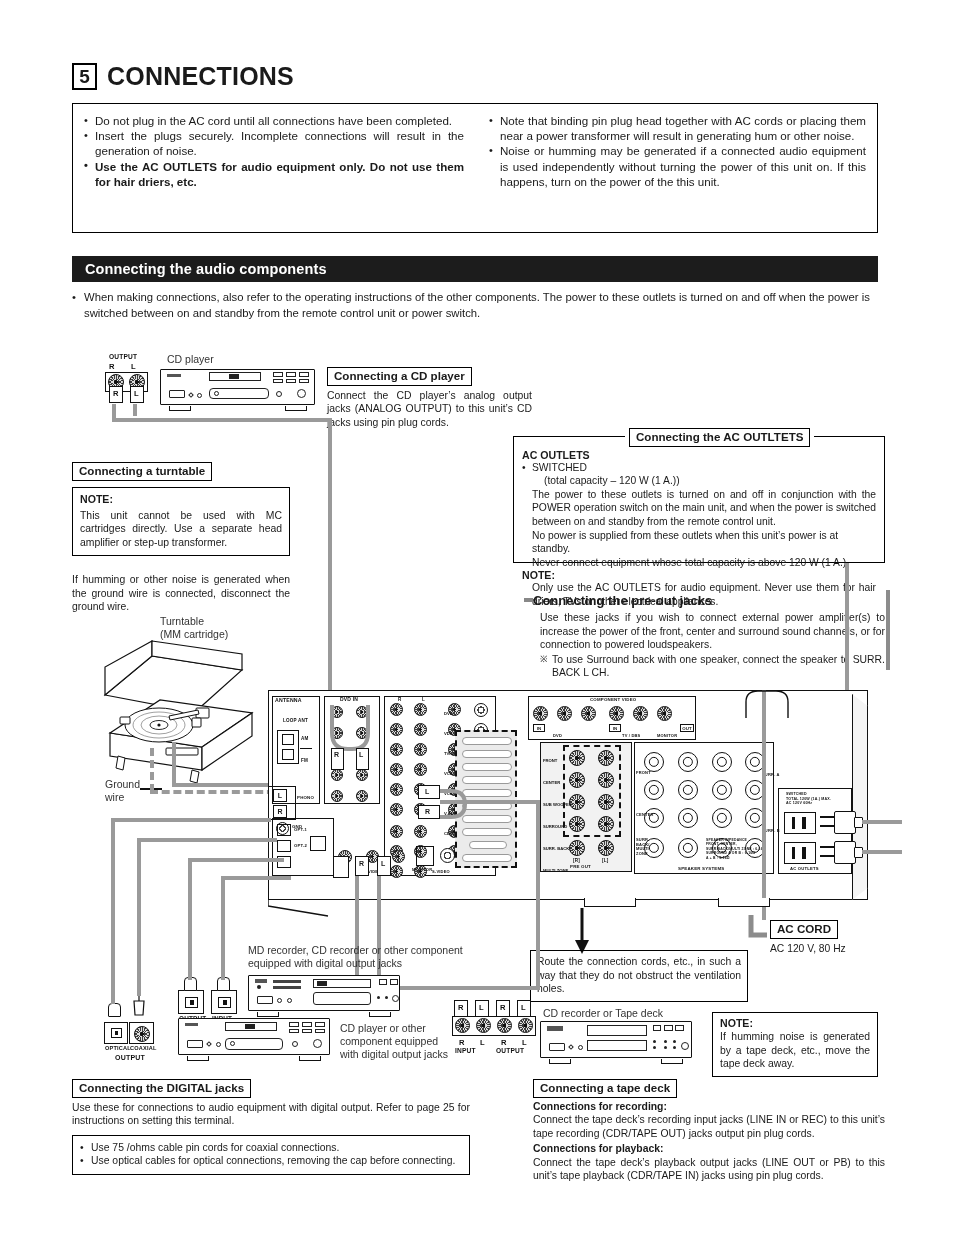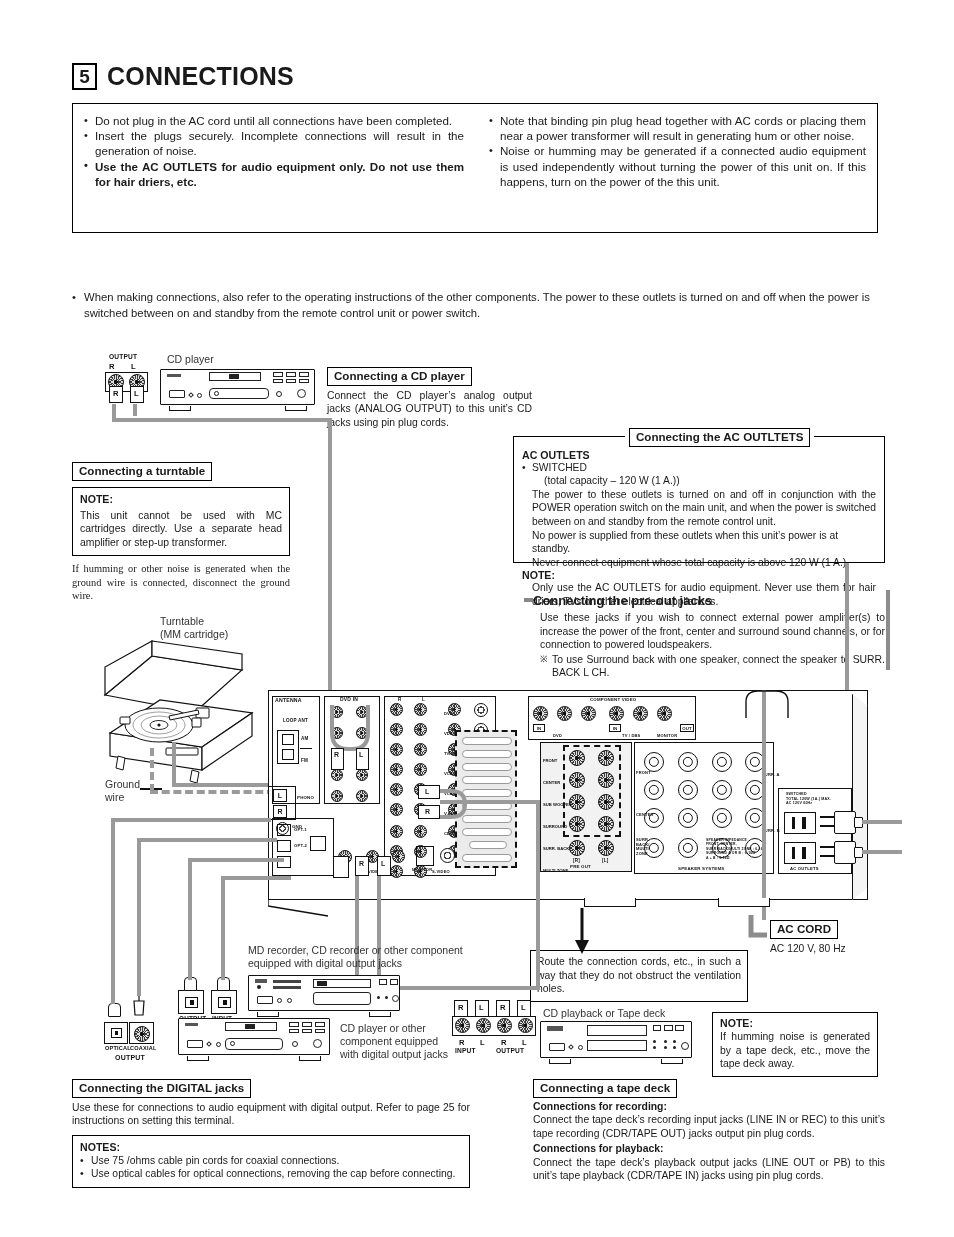--- a/index.html
+++ b/index.html
@@ -65,21 +65,21 @@
   .abs { position: absolute; }
 
   
   #cd-callout { left: 327px; top: 366px; width: 205px; }
   #cd-callout .body-txt { margin-top: 3px; }
 
   
   #tt-callout { left: 72px; top: 461px; width: 218px; }
   #tt-callout .body-txt { margin-top: 3px; }
   #tt-callout .note-box { margin-top: 6px; }
-  #tt-callout .after { margin-top: 6px; font-family: Liberation Serif, serif; }
+  #tt-callout .after { margin-top: 17px; }
 
   
   #ac-callout { left: 513px; top: 427px; width: 372px; height: 136px; }
   #ac-callout .frame { position:absolute; left:0; top:9px; width:372px; height:127px; border:1.5px solid #000; }
   #ac-callout .chip-wrap { position:absolute; left:112px; top:0; background:#fff; padding:0 4px; }
   #ac-callout .inner { position: absolute; left: 9px; top: 22px; width: 354px; }
   #ac-callout .hd { font-size: 10.6px; font-weight: bold; }
   #ac-callout .li { font-size: 10.3px; line-height: 13.4px; position: relative; padding-left: 10px; }
   #ac-callout .li::before { content:"•"; position:absolute; left:0; top:0; }
   #ac-callout .ind1 { font-size: 10.3px; line-height: 13.4px; padding-left: 22px; }
@@ -207,20 +207,21 @@
       </ul>
     </div>
     <div class="caution-col right">
       <ul class="bullets">
         <li>Note that binding pin plug head together with AC cords or placing them near a power transformer will result in generating hum or other noise.</li>
         <li>Noise or humming may be generated if a connected audio equipment is used independently without turning the power of this unit on. If this happens, turn on the power of the this unit.</li>
       </ul>
     </div>
   </div>
 
+  <div class="section-bar">Connecting the audio components</div>
   <div class="section-intro">
     <span class="b">When making connections, also refer to the operating instructions of the other components.
 The power to these outlets is turned on and off when the power is switched between on and standby from the remote control unit or power switch.</span>
   </div>
 
   <div class="abs plain" id="lbl-cdplayer">CD player</div>
 
   <div class="abs" style="left:105px; top:353px;">
     <div class="tiny" style="position:absolute; left:4px; top:0px;">OUTPUT</div>
     <div class="tiny2" style="position:absolute; left:4px; top:9px;">R</div>
@@ -729,21 +730,21 @@
     <div class="jack" style="left:45px;top:18px;width:15px;height:15px;"></div>
     <div class="jack" style="left:66px;top:18px;width:15px;height:15px;"></div>
     <div class="tiny2" style="position:absolute;left:7px;top:38px;">R</div>
     <div class="tiny2" style="position:absolute;left:28px;top:38px;">L</div>
     <div class="tiny2" style="position:absolute;left:49px;top:38px;">R</div>
     <div class="tiny2" style="position:absolute;left:70px;top:38px;">L</div>
     <div class="tiny" style="position:absolute;left:3px;top:47px;font-size:6.6px;">INPUT</div>
     <div class="tiny" style="position:absolute;left:44px;top:47px;font-size:6.6px;">OUTPUT</div>
   </div>
 
-  <div class="abs plain" id="lbl-cdrec">CD playback or Tape deck</div>
+  <div class="abs plain" id="lbl-cdrec">CD recorder or Tape deck</div>
   <div class="dev" style="left:540px; top:1021px; width:152px; height:37px;">
     <div style="position:absolute;left:6px;top:4px;width:16px;height:5px;background:#555;"></div>
     <div style="position:absolute;left:46px;top:3px;width:60px;height:11px;border:1px solid #222;"></div>
     <div style="position:absolute;left:112px;top:3px;width:8px;height:6px;border:1px solid #222;"></div>
     <div style="position:absolute;left:123px;top:3px;width:9px;height:6px;border:1px solid #222;"></div>
     <div style="position:absolute;left:134px;top:3px;width:9px;height:6px;border:1px solid #222;"></div>
     <div style="position:absolute;left:46px;top:18px;width:60px;height:11px;border:1px solid #222;"></div>
     <div style="position:absolute;left:8px;top:21px;width:16px;height:8px;border:1px solid #222;border-radius:1px;"></div>
     <div style="position:absolute;left:28px;top:23px;width:4px;height:4px;border:1px solid #222;transform:rotate(45deg);"></div>
     <div style="position:absolute;left:37px;top:23px;width:5px;height:5px;border:1px solid #222;border-radius:50%;"></div>
@@ -762,21 +763,20 @@
     <div class="note-box">
       <div class="note-lbl">NOTE:</div>
       <div class="body-txt">If humming noise is generated by a tape deck, etc., move the tape deck away.</div>
     </div>
   </div>
 
   <div class="abs" id="dig-callout">
     <span class="title-chip">Connecting the DIGITAL jacks</span>
     <div class="body-txt">Use these for connections to audio equipment with digital output. Refer to page 25 for instructions on setting this terminal.</div>
     <div class="note-box">
-      <div class="note-lbl">NOTES:</div>
       <div class="nl">Use 75  /ohms cable pin cords for coaxial connections.</div>
       <div class="nl">Use optical cables for optical connections, removing the cap before connecting.</div>
     </div>
   </div>
 
   <div class="abs" id="tape-callout">
     <span class="title-chip">Connecting a tape deck</span>
     <div class="sub">Connections for recording:</div>
     <div class="body-txt">Connect the tape deck’s recording input jacks (LINE IN or REC) to this unit’s tape recording (CDR/TAPE OUT) jacks output pin plug cords.</div>
     <div class="sub">Connections for playback:</div>

